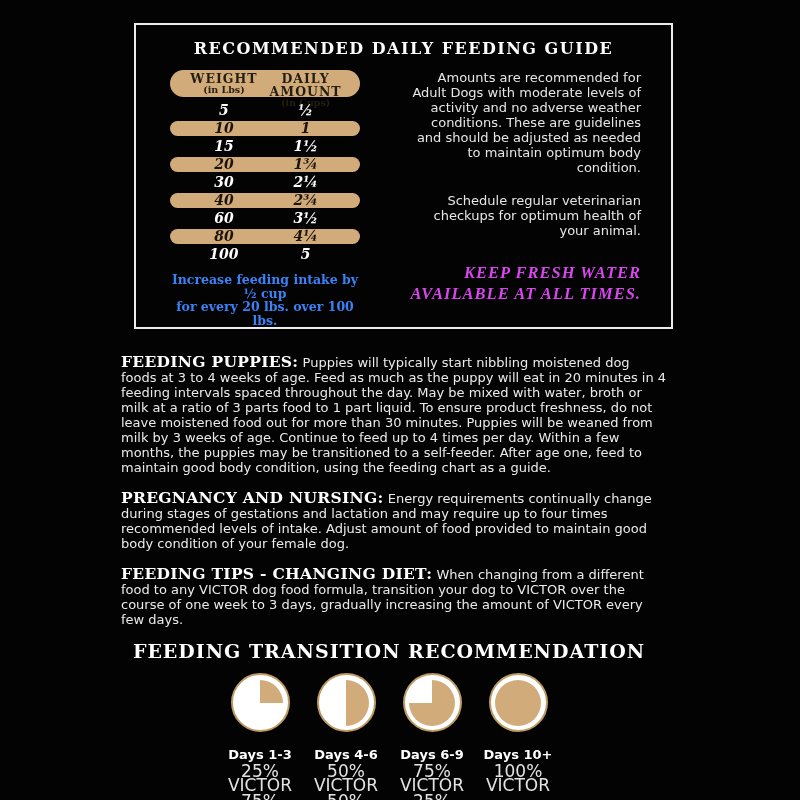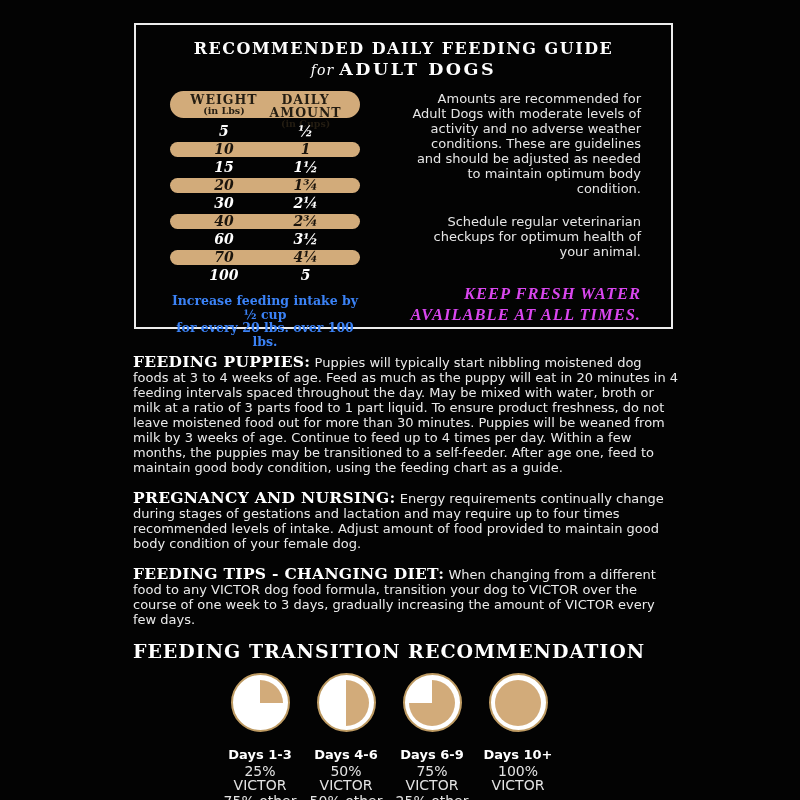--- a/index.html
+++ b/index.html
@@ -39,50 +39,46 @@
             font-size:12.5px;line-height:13.5px;}
 
   .notes{margin-left:44px;width:237px;color:#e6e6e6;font-size:13px;line-height:15px;}
   .notes p{margin:0;text-align:right;}
   .note2{margin-top:18px !important;}
   .water{margin-top:25px !important;color:#d946ef;
          font-family:Liberation Serif, serif;font-weight:bold;font-style:italic;
          font-size:16.5px;line-height:20.5px;letter-spacing:1px;}
 
   
-  .sections{position:absolute;left:133px;top:354px;width:546px;}
+  .sections{position:absolute;left:121px;top:354px;width:546px;}
   .sections p{margin:0 0 15px;color:#ebebeb;font-size:13px;line-height:15px;}
   .sections strong{font-family:"DejaVu Serif",serif;font-weight:bold;
                    font-size:15.5px;letter-spacing:0.3px;color:#fff;}
 
   
   .transition{position:absolute;left:0;top:640px;width:800px;text-align:center;
               transform:translateX(-11px);}
   .transition h2{margin:0 0 11px;color:#fff;font-family:"DejaVu Serif",serif;
                  font-weight:bold;font-size:19px;line-height:22px;letter-spacing:1px;}
   .pies{display:flex;justify-content:center;align-items:flex-start;}
   .step{width:86px;}
   .circle{width:55px;height:55px;margin:0 auto;background:#fff;border-radius:50%;
           border:2.5px solid var(--gold);display:flex;align-items:center;justify-content:center;}
   .pie{width:46px;height:46px;border-radius:50%;background:#fff;}
   .step .d{margin-top:16px;color:#fff;font-weight:bold;font-size:13px;line-height:14px;}
-  .step .l{margin-top:2px;color:#e3e3e3;font-size:14px;line-height:14px;}
+  .step .l{margin-top:2px;color:#e3e3e3;font-size:17px;line-height:14px;}
   :root{--tan:#d2ab7a;--gold:#bd9a62;}
 </style>
 </head>
 <body>
 
 <div class="page">
 
   <section class="guide-box">
     <h1 class="gb-title">RECOMMENDED DAILY FEEDING GUIDE</h1>
-    <div class="gb-sub">
-      <span class="for">for</span>
-      <span class="dogs">ADULT DOGS</span>
-    </div>
 
     <div class="gb-cols">
 
       <div class="feed-table">
         <div class="thead">
           <div class="thcol c1">
             <div class="th-label">WEIGHT</div>
             <div class="th-sub">(in Lbs)</div>
           </div>
           <div class="thcol c2">
@@ -113,21 +109,21 @@
           </div>
           <div class="trow hl">
             <span class="cell c1">40</span>
             <span class="cell c2">2¾</span>
           </div>
           <div class="trow">
             <span class="cell c1">60</span>
             <span class="cell c2">3½</span>
           </div>
           <div class="trow hl">
-            <span class="cell c1">70</span>
+            <span class="cell c1">80</span>
             <span class="cell c2">4¼</span>
           </div>
           <div class="trow">
             <span class="cell c1">100</span>
             <span class="cell c2">5</span>
           </div>
         </div>
         <p class="footnote">
           <span>Increase feeding intake by ½ cup</span><br>
           <span>for every 20 lbs. over 100 lbs.</span>

